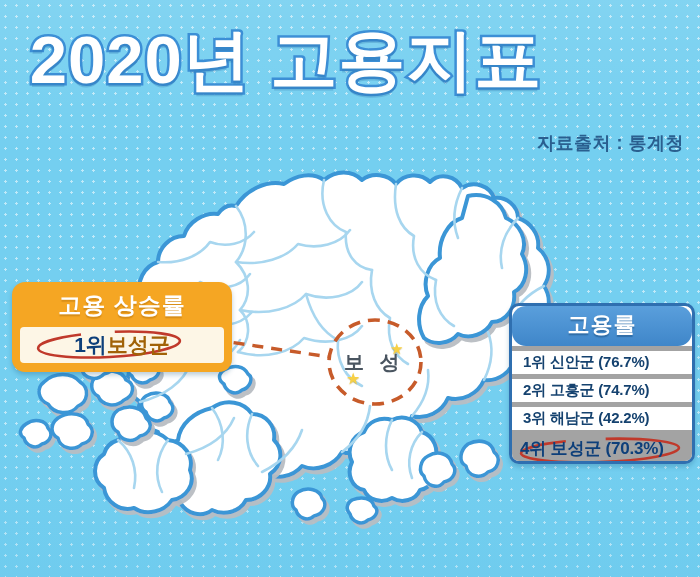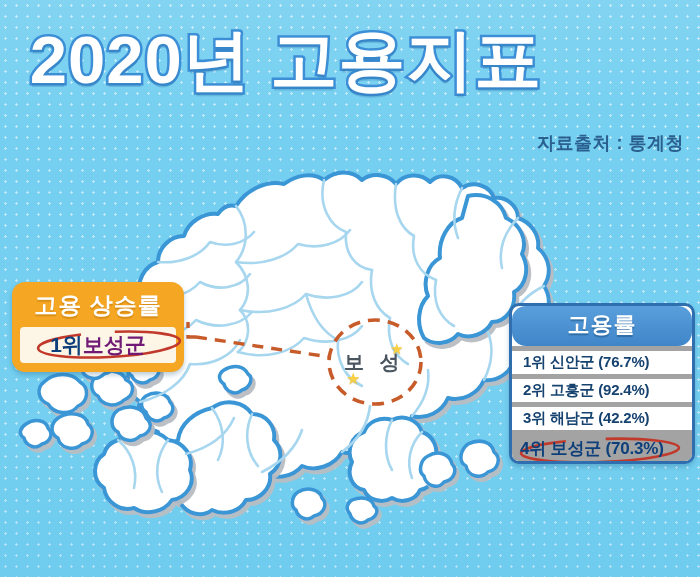--- a/index.html
+++ b/index.html
@@ -75,21 +75,21 @@
     left: 0;
     width: 700px;
     height: 577px;
   }
 
   
   .badge-rise {
     position: absolute;
     left: 12px;
     top: 282px;
-    width: 172px;
+    width: 220px;
     background: #f5a623;
     border-radius: 13px;
     box-shadow: 0 3px 5px rgba(30,90,130,0.30);
     padding: 6px 8px 9px 8px;
     box-sizing: border-box;
   }
   .badge-rise-title {
     text-align: center;
     color: #ffffff;
     font-size: 23px;
@@ -111,21 +111,21 @@
   .rank-num {
     font-size: 21px;
     font-weight: bold;
     color: #0d3f7a;
     position: relative;
     z-index: 2;
   }
   .rank-name {
     font-size: 21px;
     font-weight: bold;
-    color: #701a75;
+    color: #a16207;
     position: relative;
     z-index: 2;
   }
   .ellipse-mark {
     position: absolute;
     left: 13px;
     top: 2px;
     width: 152px;
     height: 31px;
     z-index: 1;
@@ -375,21 +375,21 @@
     </div>
   </div>
 
   <div class="panel-rate">
     <div class="panel-head">고용률</div>
 
     <div class="panel-row">
       <span>1위  신안군 (76.7%)</span>
     </div>
     <div class="panel-row">
-      <span>2위  고흥군 (92.4%)</span>
+      <span>2위  고흥군 (74.7%)</span>
     </div>
     <div class="panel-row">
       <span>3위  해남군 (42.2%)</span>
     </div>
     <div class="panel-row highlight">
       <svg class="ellipse-mark-2" viewBox="0 0 168 29">
         <ellipse cx="84" cy="14.5" rx="79" ry="11.5" fill="none" stroke="#c0392b" stroke-width="2.6" stroke-dasharray="226 40" stroke-dashoffset="16" transform="rotate(-2 84 14.5)"></ellipse>
       </svg>
       <span class="hl-txt">4위 보성군 (70.3%)</span>
     </div>

